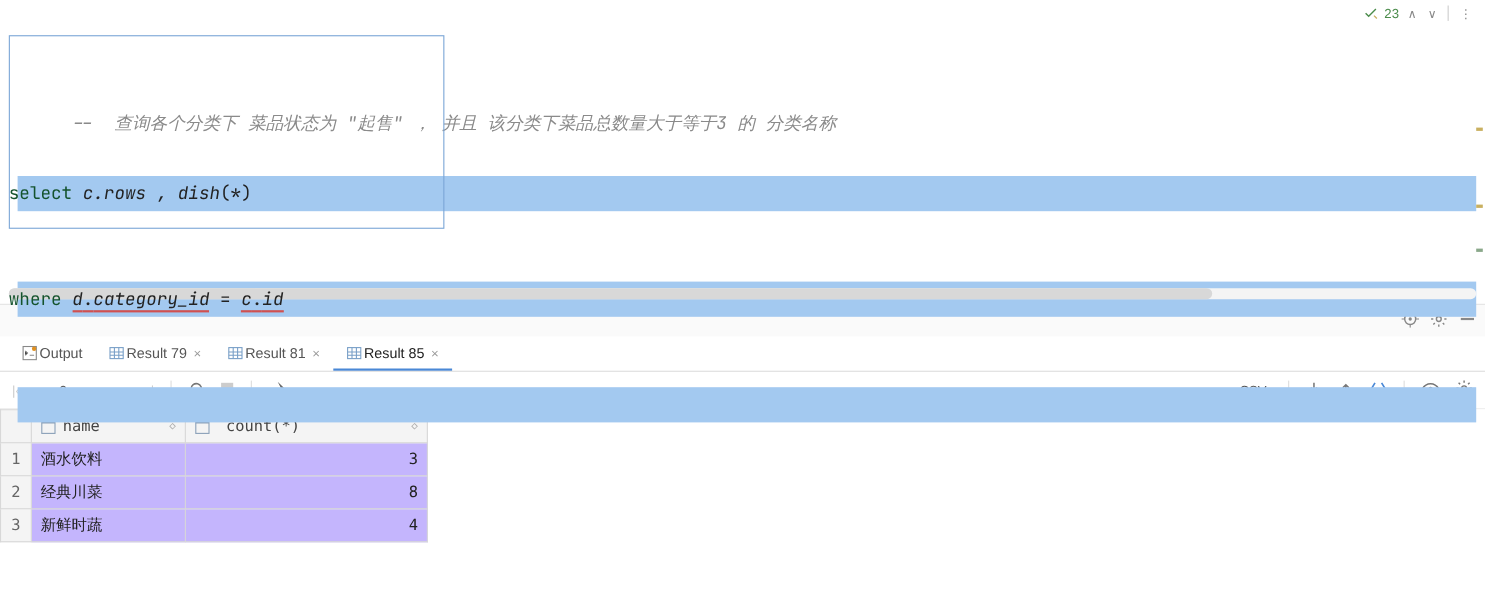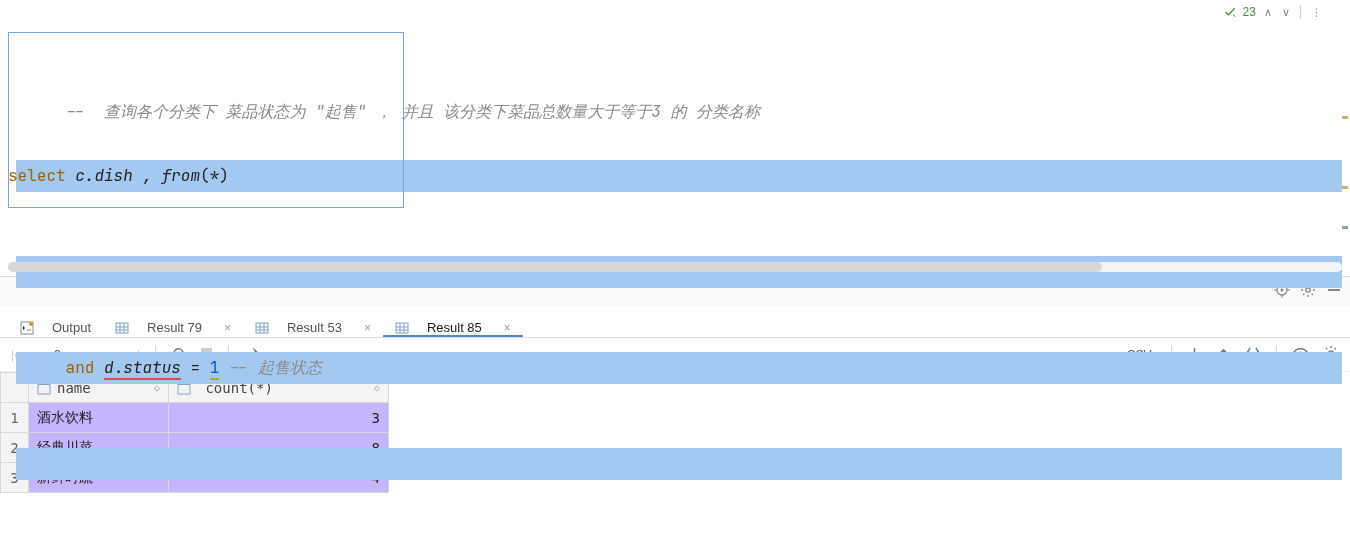--- a/index.html
+++ b/index.html
@@ -12,21 +12,21 @@
     overflow: hidden;
     color: #222;
   }
   .editor-wrap {
     position: relative;
     height: 276px;
     background: #fff;
   }
   .top-bar {
     position: absolute;
-    top: 0; right: 16px;
+    top: 0; right: 0;
     height: 24px;
     display: flex;
     align-items: center;
     gap: 6px;
     padding-right: 10px;
     font-size: 12px;
     color: #4b8c4b;
   }
   .top-bar svg { width: 14px; height: 14px; }
   .top-bar .chev { color: #888; cursor: pointer; padding: 0 2px; font-size:11px;}
@@ -40,21 +40,21 @@
   }
   .code-line { height: 32px; position: relative; }
   .sel {
     position: absolute;
     left: 8px; right: 8px; top: 0; bottom: 0;
     background: #a3c9f0;
     z-index: 0;
   }
   .code-text { position: relative; z-index: 1; }
   .comment { color: #8a8a8a; font-style: italic; }
-  .kw { color: #a16207; }
+  .kw { color: #14532d; }
   .ident { font-style: italic; color: #222; }
   .num { color: #1750b5; }
   .punct { color: #222; }
   .err-u { border-bottom: 2px solid #d05050; }
   .warn-u { border-bottom: 2px solid #c0a030; }
   .sel-box {
     position: absolute;
     border: 1px solid #7aa6d6;
     background: transparent;
     z-index: 2;
@@ -93,23 +93,23 @@
   .tab-bar {
     height: 32px;
     display: flex;
     align-items: stretch;
     padding-left: 8px;
     border-bottom: 1px solid #ddd;
     background: #fff;
     gap: 0;
   }
   .tab {
-    display: flex; align-items:flex-end;
+    display: flex; align-items:center;
     padding: 0 12px;
-    gap: 18px;
+    gap: 2px;
     color: #555;
     border-bottom: 2px solid transparent;
     cursor: pointer;
     font-size: 13px;
   }
   .tab.active { border-bottom-color: #4a88d6; color:#222; }
   .tab .x { color:#999; font-size:12px; padding-left:4px;}
   .tab-ic { width:14px; height:14px; }
 
   .res-toolbar {
@@ -171,23 +171,22 @@
     <span class="sep"></span>
     <span class="chev">⋮</span>
   </div>
 
   <div class="sel-box" style="left:8px; top:32px; width:396px; height:176px;"></div>
 
   <div class="code-area">
     <div class="code-line">
       <span class="code-text comment">--  查询各个分类下 菜品状态为 "起售" ， 并且 该分类下菜品总数量大于等于3 的 分类名称</span>
     </div>
-    <div class="code-line"><div class="sel"></div><span class="code-text"><span class="kw">select</span><span class="ident"> c.dish , </span><span class="ident">from</span><span class="punct">(*)</span></span></div>
-    <div class="code-line"><div class="sel"></div></div>
-    <div class="code-line"><div class="sel"></div><span class="code-text"><span>      </span><span class="kw">and</span><span> </span><span class="ident err-u">d</span><span class="punct err-u">.</span><span class="ident err-u">status</span><span class="punct"> = </span><span class="num warn-u">1</span><span class="comment"> -- 起售状态</span></span></div>
+    <div class="code-line"><div class="sel"></div><span class="code-text"><span class="kw">select</span><span class="ident"> c.rows , </span><span class="ident">dish</span><span class="punct">(*)</span></span></div>
+    <div class="code-line"><div class="sel"></div><span class="code-text"><span class="kw">where</span><span> </span><span class="ident err-u">d</span><span class="punct err-u">.</span><span class="ident err-u">category_id</span><span class="punct"> = </span><span class="ident err-u">c</span><span class="punct err-u">.</span><span class="ident err-u">id</span></span></div>
     <div class="code-line"><div class="sel"></div></div>
     
   </div>
 
   <div class="hscroll">
       <div class="thumb"></div>
     </div>
   <div class="right-gutter-marks">
     <div class="mark y1"></div>
       <div class="mark y2"></div>
@@ -225,21 +224,21 @@
         <path stroke="#7aa0c8" d="M1 6h12M1 9h12M5 2v10M9 2v10"></path>
       </svg>
       <span>Result 79</span>
       <span class="x">×</span>
     </div>
     <div class="tab">
       <svg class="tab-ic" viewBox="0 0 14 14">
         <rect x="1" y="2" width="12" height="10" fill="none" stroke="#7aa0c8"></rect>
         <path stroke="#7aa0c8" d="M1 6h12M1 9h12M5 2v10M9 2v10"></path>
       </svg>
-      <span>Result 53</span>
+      <span>Result 81</span>
       <span class="x">×</span>
     </div>
     <div class="tab active">
       <svg class="tab-ic" viewBox="0 0 14 14">
         <rect x="1" y="2" width="12" height="10" fill="none" stroke="#7aa0c8"></rect>
         <path stroke="#7aa0c8" d="M1 6h12M1 9h12M5 2v10M9 2v10"></path>
       </svg>
       <span>Result 85</span>
       <span class="x">×</span>
     </div>

